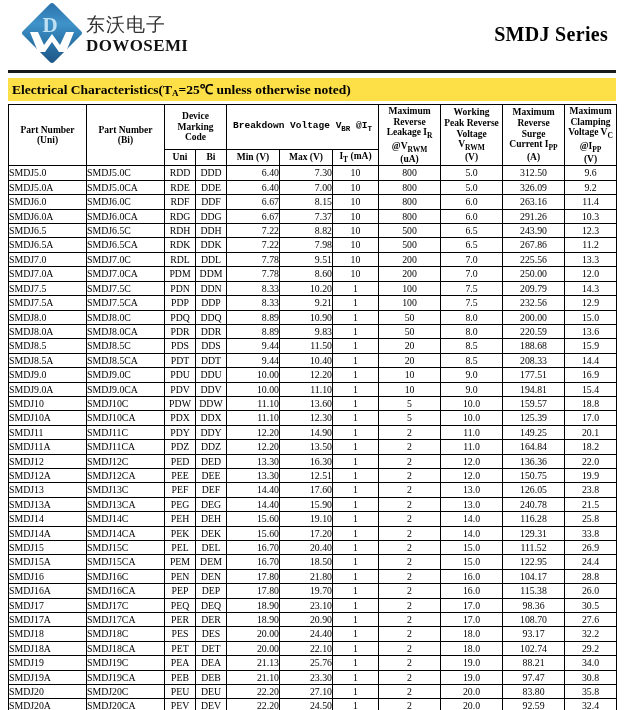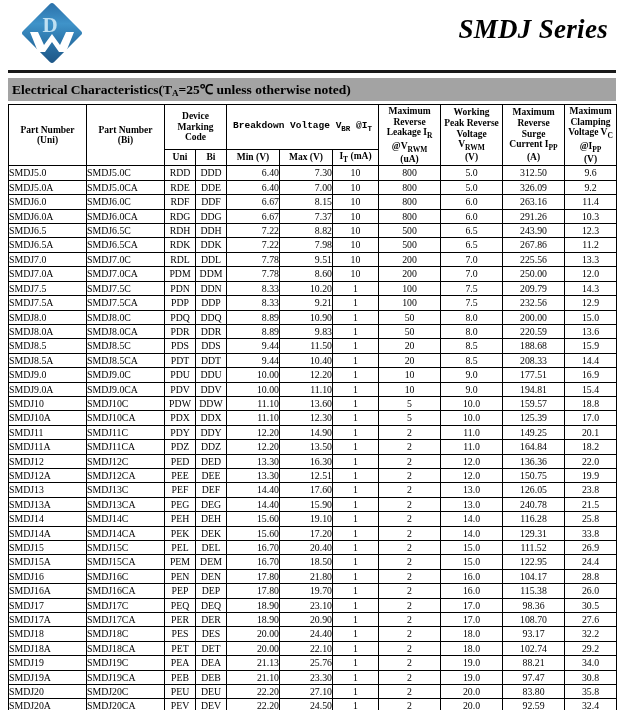--- a/index.html
+++ b/index.html
@@ -87,42 +87,41 @@
   .logo-en {
     font-family: "Liberation Serif", serif;
     font-size: 17px;
     font-weight: bold;
     color: #111111;
     letter-spacing: 0.4px;
   }
   .series-title {
     position: absolute;
     right: 16px;
-    top: 14px;
+    top: 23px;
     font-family: "Liberation Serif", serif;
-    font-size: 27px;
+    font-size: 20px;
     font-weight: bold;
-    font-style: italic;
     color: #000000;
     letter-spacing: 0.3px;
   }
   .header-rule {
     position: absolute;
     left: 8px;
     right: 8px;
     top: 70px;
     height: 3px;
     background: #1a1a1a;
   }
 
   
   .section-title {
     margin: 6px 8px 3px 8px;
     padding: 2px 4px 3px 4px;
-    background: #a3a3a3;
+    background: #fde047;
     font-family: "Liberation Serif", serif;
     font-size: 13.5px;
     font-weight: bold;
     color: #000000;
     white-space: nowrap;
   }
   .section-title sub {
     font-size: 9px;
     vertical-align: baseline;
     position: relative;
@@ -208,20 +207,24 @@
 
   <div class="header">
 
     <div class="logo-block">
       <div class="logo-mark">
         <div class="logo-diamond"></div>
         <div class="logo-d">D</div>
         <svg class="logo-wave" viewBox="0 0 48 26">
           <path d="M2 4 L10 4 L16 17 L24 6 L32 17 L38 4 L46 4 L38 24 L31 24 L24 14 L17 24 L10 24 Z" fill="#ffffff"></path>
         </svg>
+      </div>
+      <div class="logo-text">
+        <div class="logo-cn">东沃电子</div>
+        <div class="logo-en">DOWOSEMI</div>
       </div>
     </div>
 
     <div class="series-title">SMDJ Series</div>
     <div class="header-rule"></div>
   </div>
 
   <div class="section-title"><span>Electrical Characteristics(T</span><sub>A</sub><span>=25℃ unless otherwise noted)</span></div>
 
   <div class="table-wrap">

